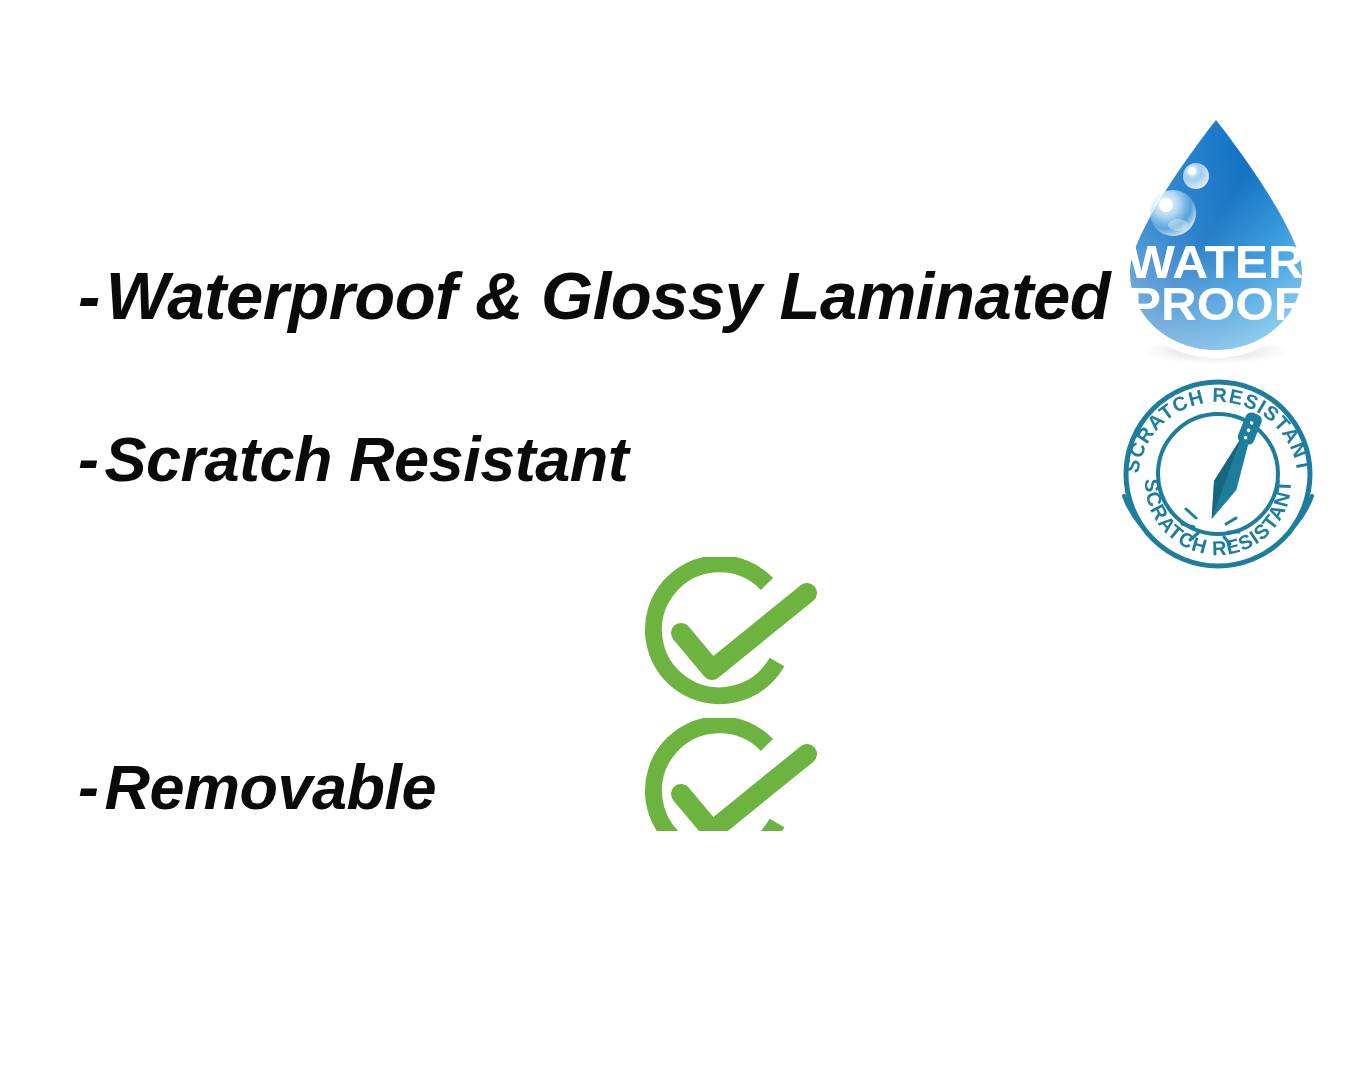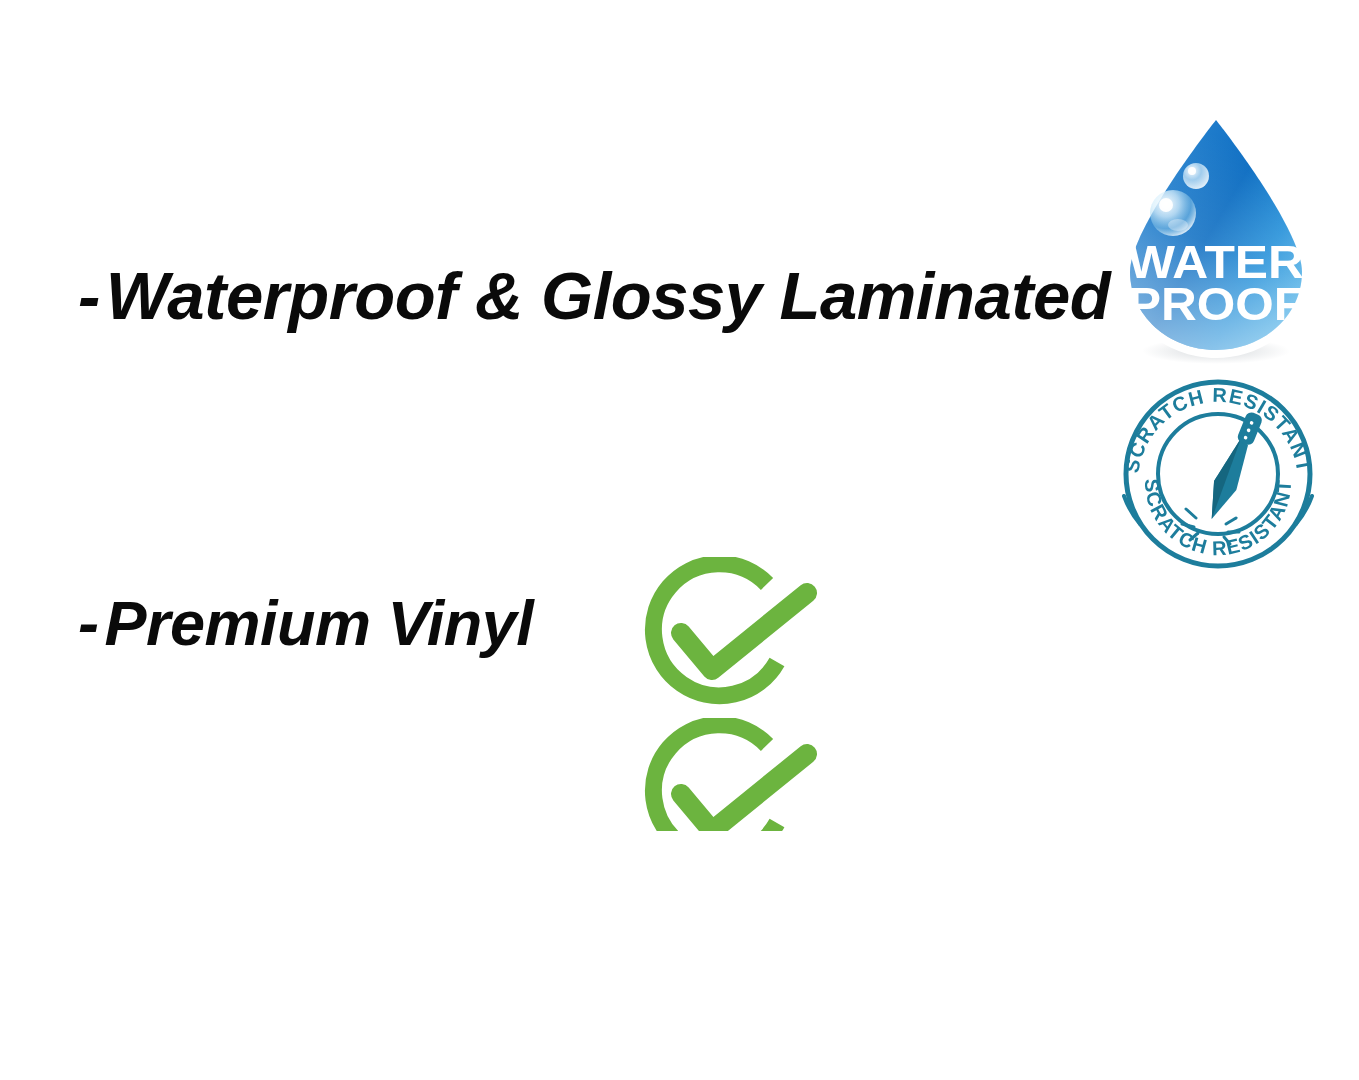--- a/index.html
+++ b/index.html
@@ -80,22 +80,25 @@
   #check-1 { left: 641px; top: 718px; }
 </style>
 </head>
 <body>
 
 <div id="canvas">
 
   <div class="feature-line" id="line-0">
     <span class="dash">-</span><span>Waterproof &amp; Glossy Laminated</span>
   </div>
-  <div class="feature-line" id="line-2">
-    <span class="dash">-</span><span>Premium Vinyl</span>
+  <div class="feature-line" id="line-1">
+    <span class="dash">-</span><span>Scratch Resistant</span>
+  </div>
+  <div class="feature-line" id="line-3">
+    <span class="dash">-</span><span>Removable</span>
   </div>
 
   <div id="waterproof-badge">
     <svg viewBox="0 0 212 256" xmlns="http://www.w3.org/2000/svg">
       <defs>
         <linearGradient id="dropGrad" x1="0" y1="0.15" x2="1" y2="0.95">
           <stop offset="0%" stop-color="#2f8fd4"></stop>
           <stop offset="22%" stop-color="#1f7ccb"></stop>
           <stop offset="45%" stop-color="#0e6ec2"></stop>
           <stop offset="70%" stop-color="#2a93da"></stop>

